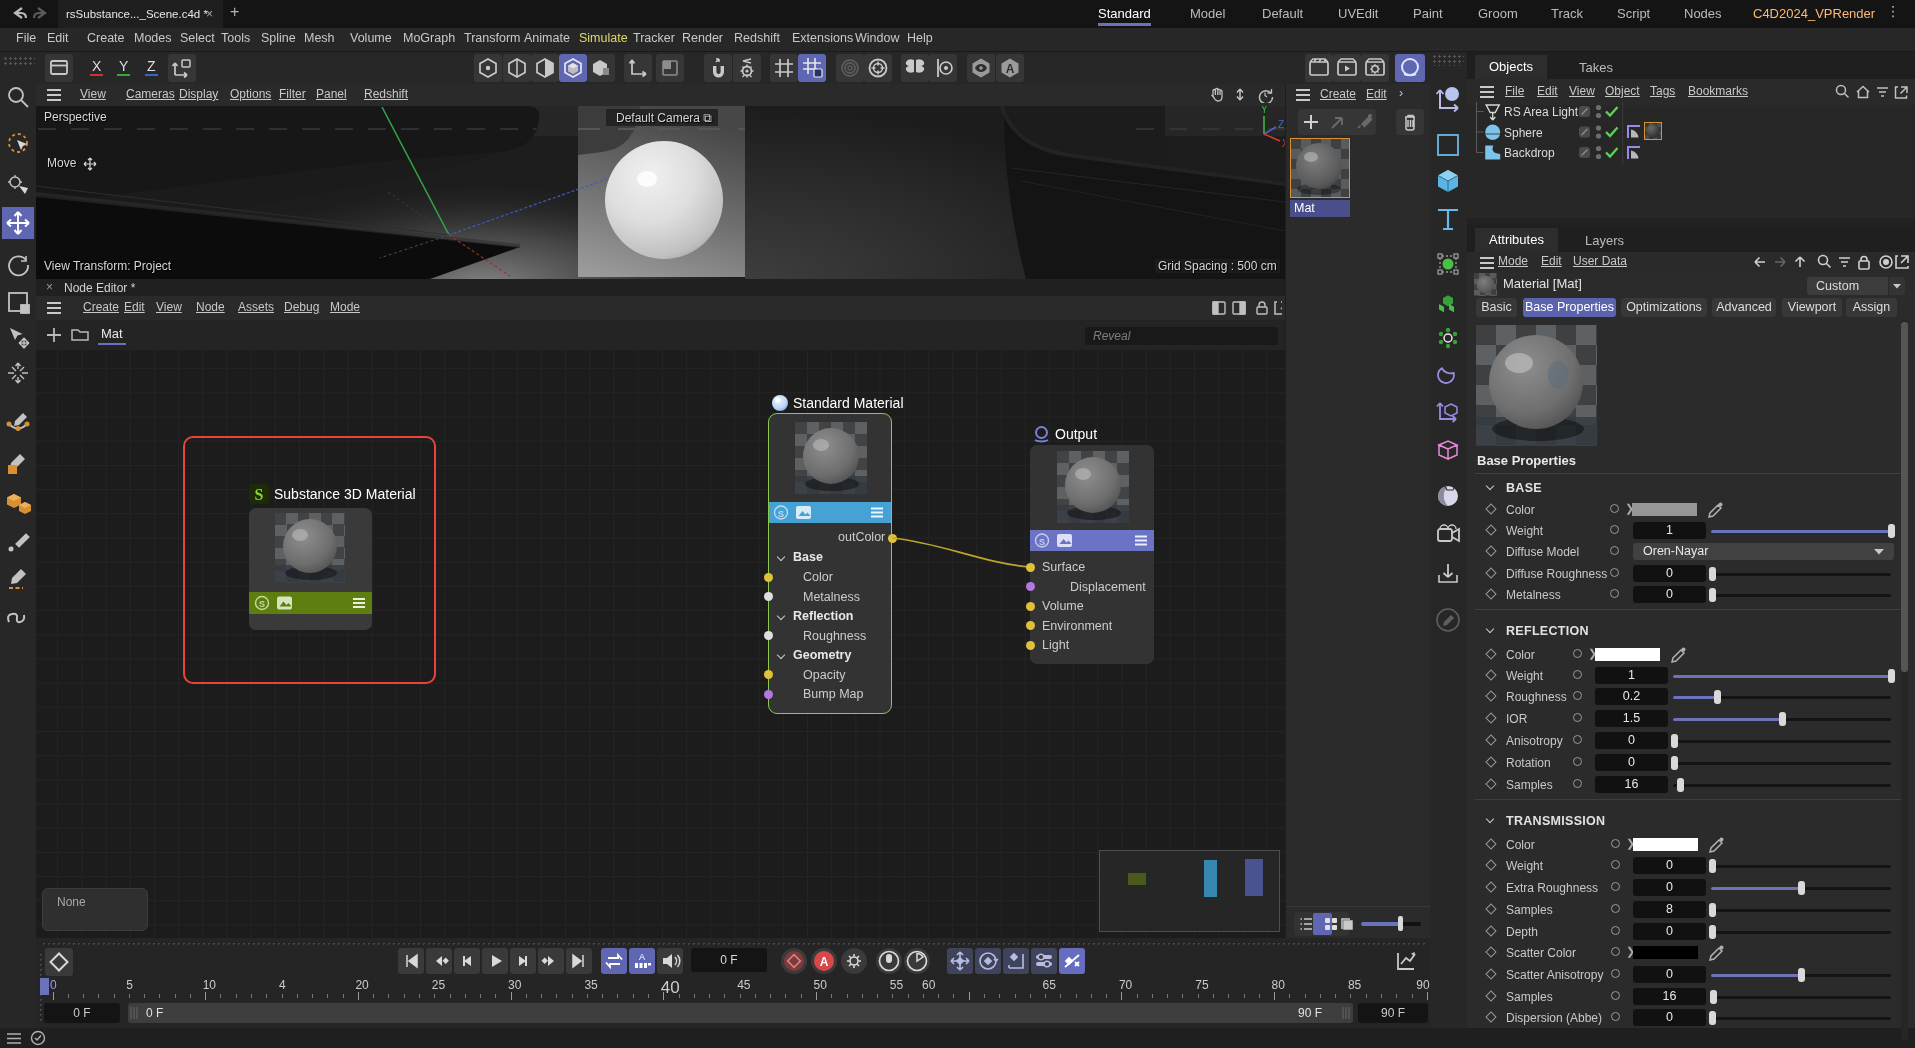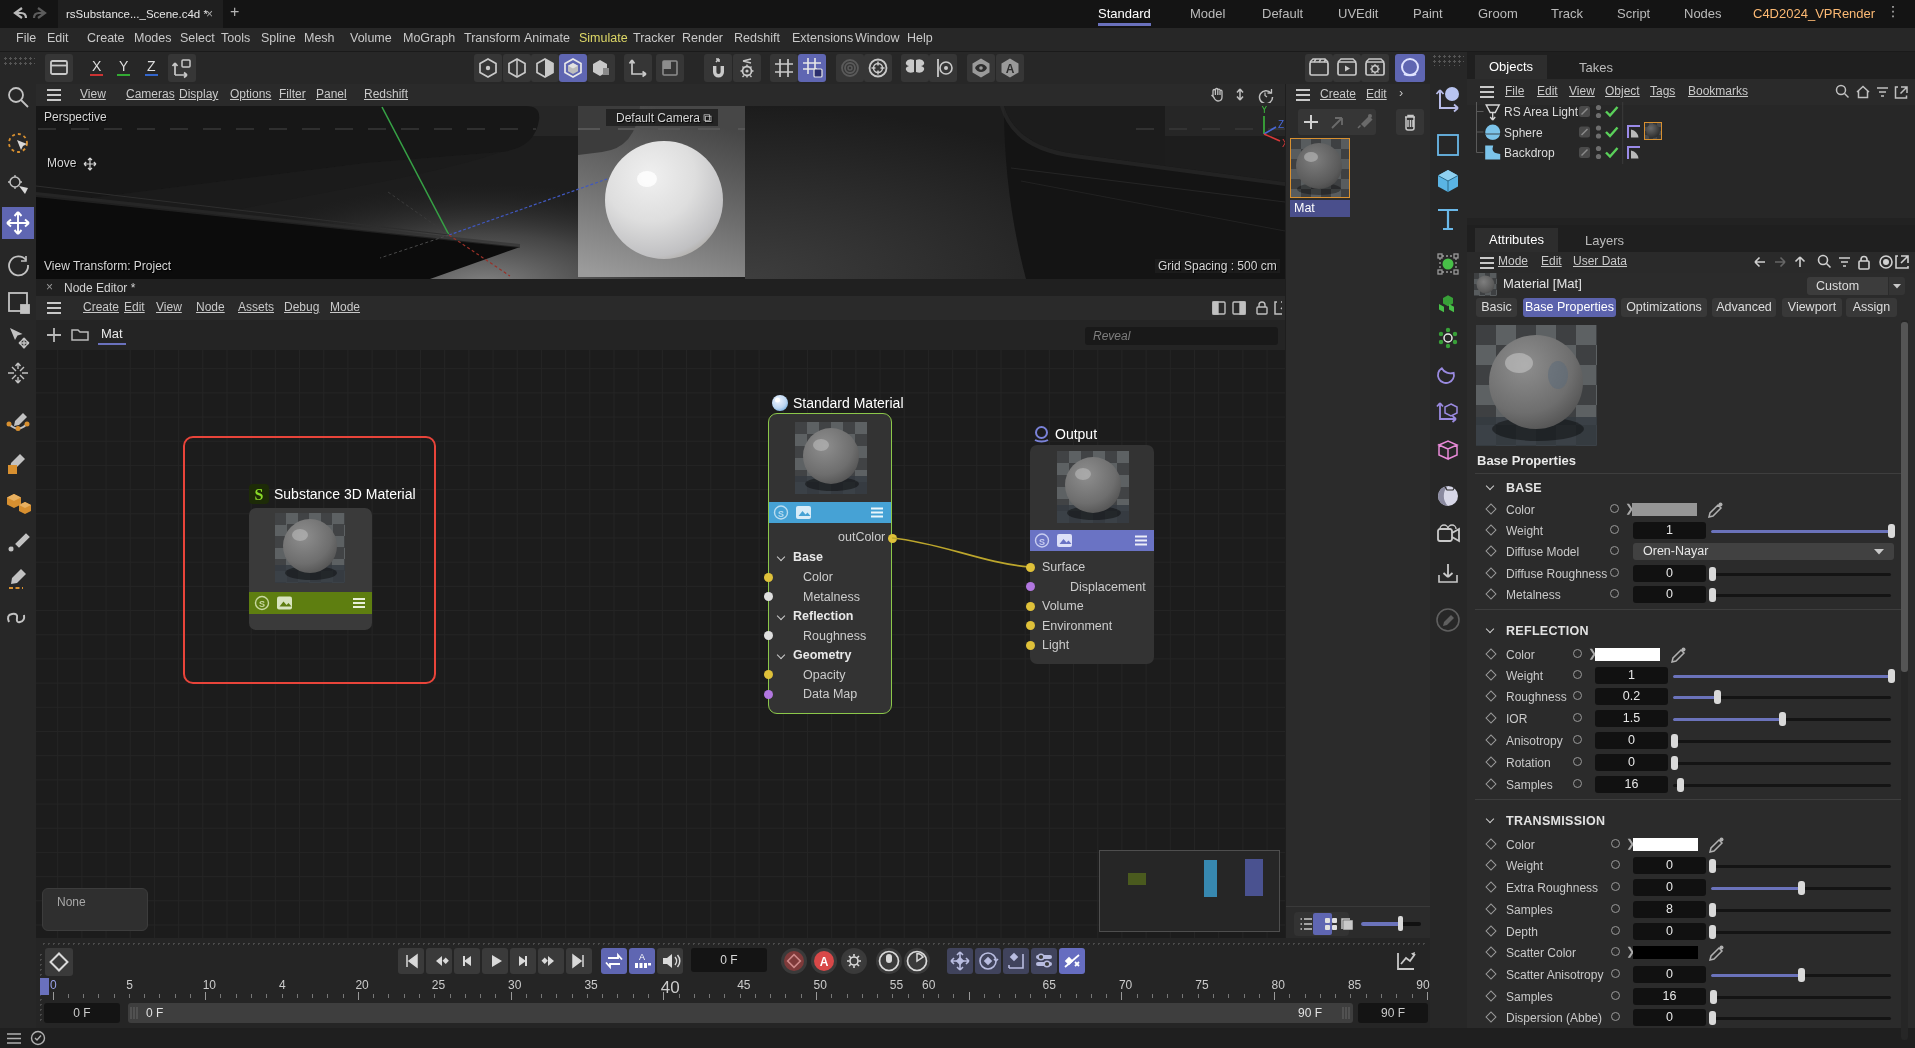--- a/index.html
+++ b/index.html
@@ -579,21 +579,21 @@
  <span class="plab" style="left:767px;top:239.5px">Metalness</span>
       <div class="port pw" style="left:727.5px;top:242px"></div>
  <span class="chev" style="left:742px;top:263px"></span>
       <span class="pcat" style="left:757px;top:259px">Reflection</span>
  <span class="plab" style="left:767px;top:278.5px">Roughness</span>
       <div class="port pw" style="left:727.5px;top:281px"></div>
  <span class="chev" style="left:742px;top:302px"></span>
       <span class="pcat" style="left:757px;top:298px">Geometry</span>
  <span class="plab" style="left:767px;top:317.5px">Opacity</span>
       <div class="port py" style="left:727.5px;top:320px"></div>
- <span class="plab" style="left:767px;top:337px">Data Map</span>
+ <span class="plab" style="left:767px;top:337px">Bump Map</span>
       <div class="port pp" style="left:727.5px;top:339.5px"></div>
 
  <svg class="abs" style="left:856px;top:183px;pointer-events:none" width="140" height="40" viewBox="0 0 140 40">
   <path d="M0 5 C 50 10, 90 30, 138 34" stroke="#bca62c" stroke-width="1.6" fill="none"></path>
  </svg>
 
  <svg class="abs" style="left:997px;top:75px" width="17" height="18" viewBox="0 0 17 18">
         <circle cx="8.5" cy="7.5" r="5.5" fill="none" stroke="#7a82d8" stroke-width="2"></circle>
         <path d="M2 15 a9 5 0 0 0 13 0" fill="none" stroke="#7a82d8" stroke-width="2"></path>
       </svg>

